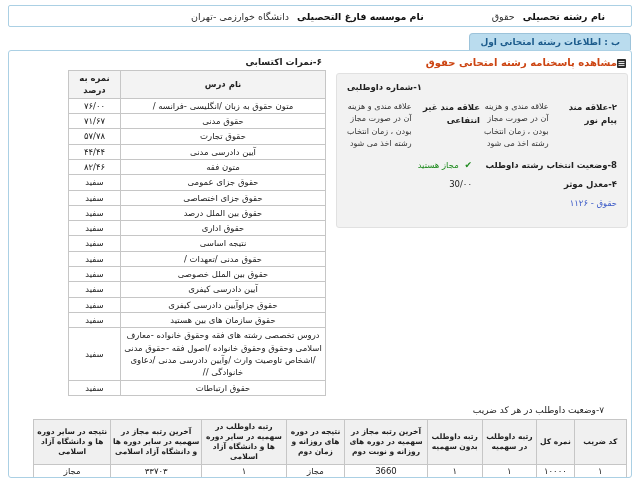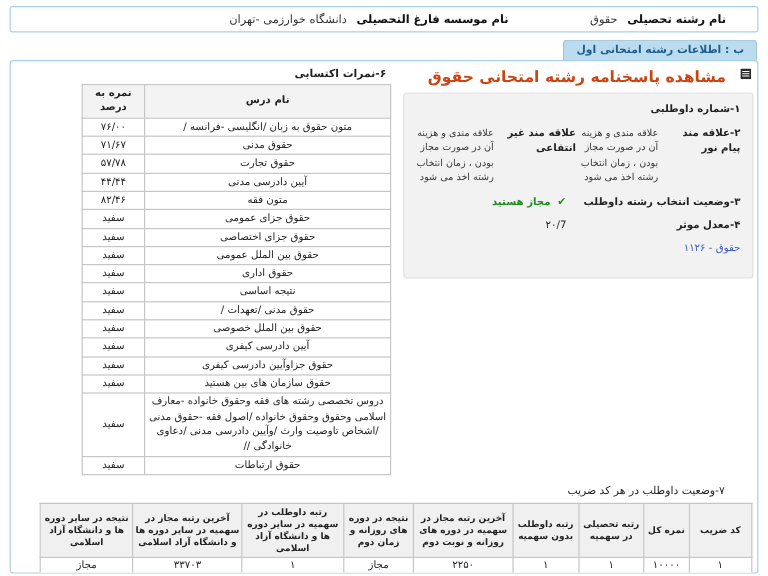--- a/index.html
+++ b/index.html
@@ -14,33 +14,33 @@
   
   .tab-row{margin:6px 9px 0;display:flex;height:17px;}
   .tab{background:#badcee;color:#1d5c8c;font-weight:bold;font-size:9px;line-height:11px;
     padding:3px 10px 2px;border:1px solid #9cc3da;border-bottom:none;border-radius:4px 4px 0 0;margin-left:34px;}
   
   .main-box{margin:0 8px;border:1px solid #abd0e4;border-radius:3px;height:428px;
     padding:4px 3px;overflow:hidden;background:#fff;}
   .content-row{display:flex;align-items:flex-start;}
   
   .info-col{width:296px;flex:none;padding-left:4px;}
-  .answer-link{display:flex;align-items:flex-start;gap:12px;color:#cc4411;font-size:13px;
+  .answer-link{display:flex;align-items:flex-end;gap:0;color:#cc4411;font-size:10px;
     font-weight:bold;margin:2px 2px 5px 4px;cursor:pointer;}
   .info-panel{background:#f2f2f2;border:1px solid #e1e1e1;border-radius:3px;
     padding:8px 10px 10px;font-size:8.5px;}
-  .candidate-no{font-weight:bold;text-align:right;margin-bottom:9px;}
+  .candidate-no{font-weight:bold;text-align:left;margin-bottom:9px;}
   .interest-row{display:flex;gap:4px;margin-bottom:9px;}
   .interest-row>div{flex:1;}
   .int-label{font-weight:bold;line-height:1.5;}
   .int-desc{font-size:8px;line-height:1.55;color:#333;}
   .kv-row{display:flex;margin-bottom:9px;align-items:flex-start;}
   .kv-label{width:145px;flex:none;font-weight:bold;}
   .kv-value{flex:1;text-align:right;}
-  .green-val{color:#1e8a1e;font-weight:bold;margin-top:28px;}
+  .green-val{color:#1e8a1e;font-weight:normal;margin-top:28px;}
   .check{color:#1e8a1e;font-size:9px;margin-left:3px;}
   .blue-val{color:#3a59c7;direction:ltr;display:inline-block;}
   
   .scores-col{width:258px;flex:none;margin-right:6px;}
   .scores-title{font-weight:bold;font-size:9px;text-align:right;margin:2px 4px 3px 0;}
   table{border-collapse:collapse;background:#fff;}
   .scores-table{width:100%;font-size:8.5px;}
   .scores-table th,.scores-table td{border:1px solid #c6c6c6;text-align:center;
     padding:1px 3px;line-height:1.45;}
   .scores-table th{background:#f3f3f3;font-weight:bold;}
@@ -92,30 +92,30 @@
         <div class="candidate-no">۱-شماره داوطلبی</div>
 
         <div class="interest-row">
           <div class="int-label">۲-علاقه مند پیام نور</div>
           <div class="int-desc">علاقه مندی و هزینه آن در صورت مجاز بودن ، زمان انتخاب رشته اخذ می شود</div>
           <div class="int-label">علاقه مند غیر انتفاعی</div>
           <div class="int-desc">علاقه مندی و هزینه آن در صورت مجاز بودن ، زمان انتخاب رشته اخذ می شود</div>
         </div>
 
         <div class="kv-row">
-          <div class="kv-label">۳-وضعیت انتخاب رشته داوطلب</div>
+          <div class="kv-label">8-وضعیت انتخاب رشته داوطلب</div>
           <div class="kv-value">
             <span class="check">✔</span>
             <span class="green-val">مجاز هستید</span>
           </div>
         </div>
 
         <div class="kv-row">
           <div class="kv-label">۴-معدل موثر</div>
-          <div class="kv-value">۲۰/7</div>
+          <div class="kv-value">30/۰۰</div>
         </div>
 
         <div class="kv-row">
           <div class="kv-value">
             <span class="blue-val">۱۱۲۶ - حقوق</span>
           </div>
         </div>
       </div>
     </div>
 
@@ -151,21 +151,21 @@
             </tr>
             <tr>
               <td>حقوق جزای عمومی</td>
               <td>سفید</td>
             </tr>
             <tr>
               <td>حقوق جزای اختصاصی</td>
               <td>سفید</td>
             </tr>
             <tr>
-              <td>حقوق بین الملل عمومی</td>
+              <td>حقوق بین الملل درصد</td>
               <td>سفید</td>
             </tr>
             <tr>
               <td>حقوق اداری</td>
               <td>سفید</td>
             </tr>
             <tr>
               <td>نتیجه اساسی</td>
               <td>سفید</td>
             </tr>
@@ -202,36 +202,36 @@
     </div>
   </div>
 
   <div class="coef-section">
     <div class="coef-title">۷-وضعیت داوطلب در هر کد ضریب</div>
     <table class="coef-table">
       <thead>
         <tr>
             <th>کد ضریب</th>
             <th>نمره کل</th>
-            <th>رتبه تحصیلی در سهمیه</th>
+            <th>رتبه داوطلب در سهمیه</th>
             <th>رتبه داوطلب بدون سهمیه</th>
             <th>آخرین رتبه مجاز در سهمیه در دوره های روزانه و نوبت دوم</th>
             <th>نتیجه در دوره های روزانه و زمان دوم</th>
             <th>رتبه داوطلب در سهمیه در سایر دوره ها و دانشگاه آزاد اسلامی</th>
             <th>آخرین رتبه مجاز در سهمیه در سایر دوره ها و دانشگاه آزاد اسلامی</th>
             <th>نتیجه در سایر دوره ها و دانشگاه آزاد اسلامی</th>
           </tr>
       </thead>
       <tbody>
           <tr>
             <td>۱</td>
             <td>۱۰۰۰۰</td>
             <td>۱</td>
             <td>۱</td>
-            <td>۲۲۵۰</td>
+            <td>3660</td>
             <td>مجاز</td>
             <td>۱</td>
             <td>۳۳۷۰۳</td>
             <td>مجاز</td>
           </tr>
           <tr>
             <td>۲</td>
             <td>۳۷۸۱</td>
             <td>۶۹۲</td>
             <td>۸۲۷</td>

